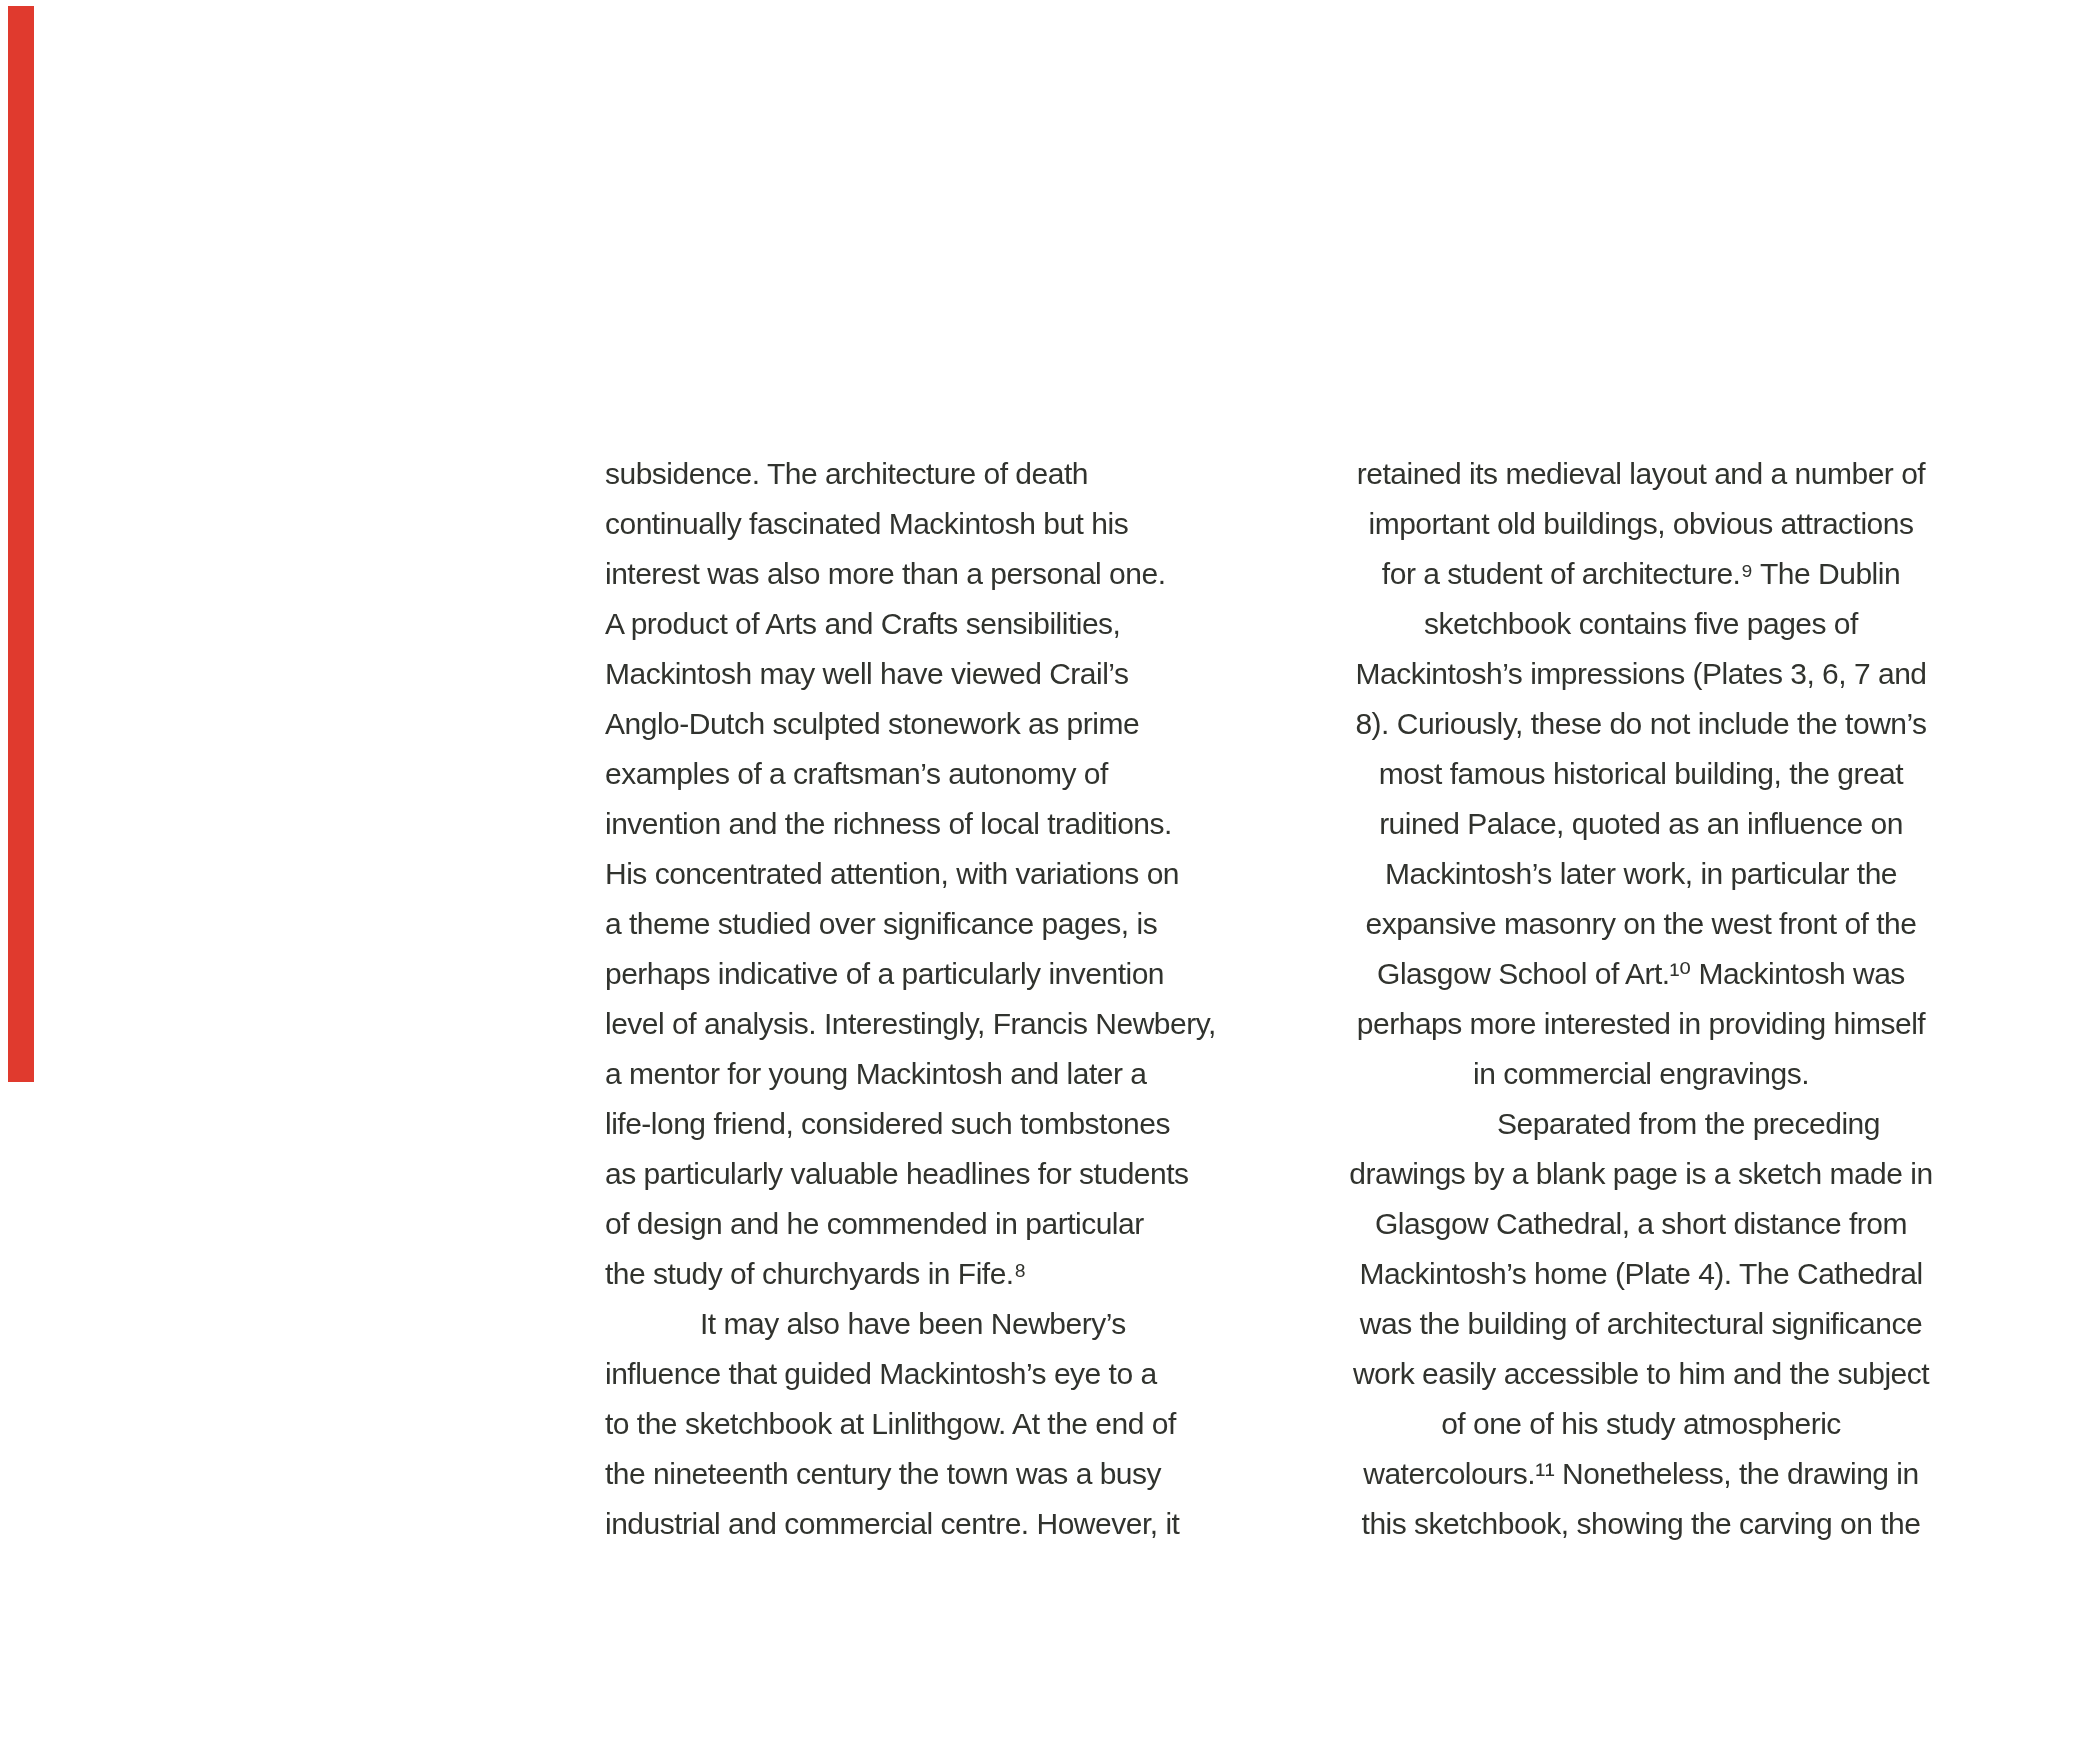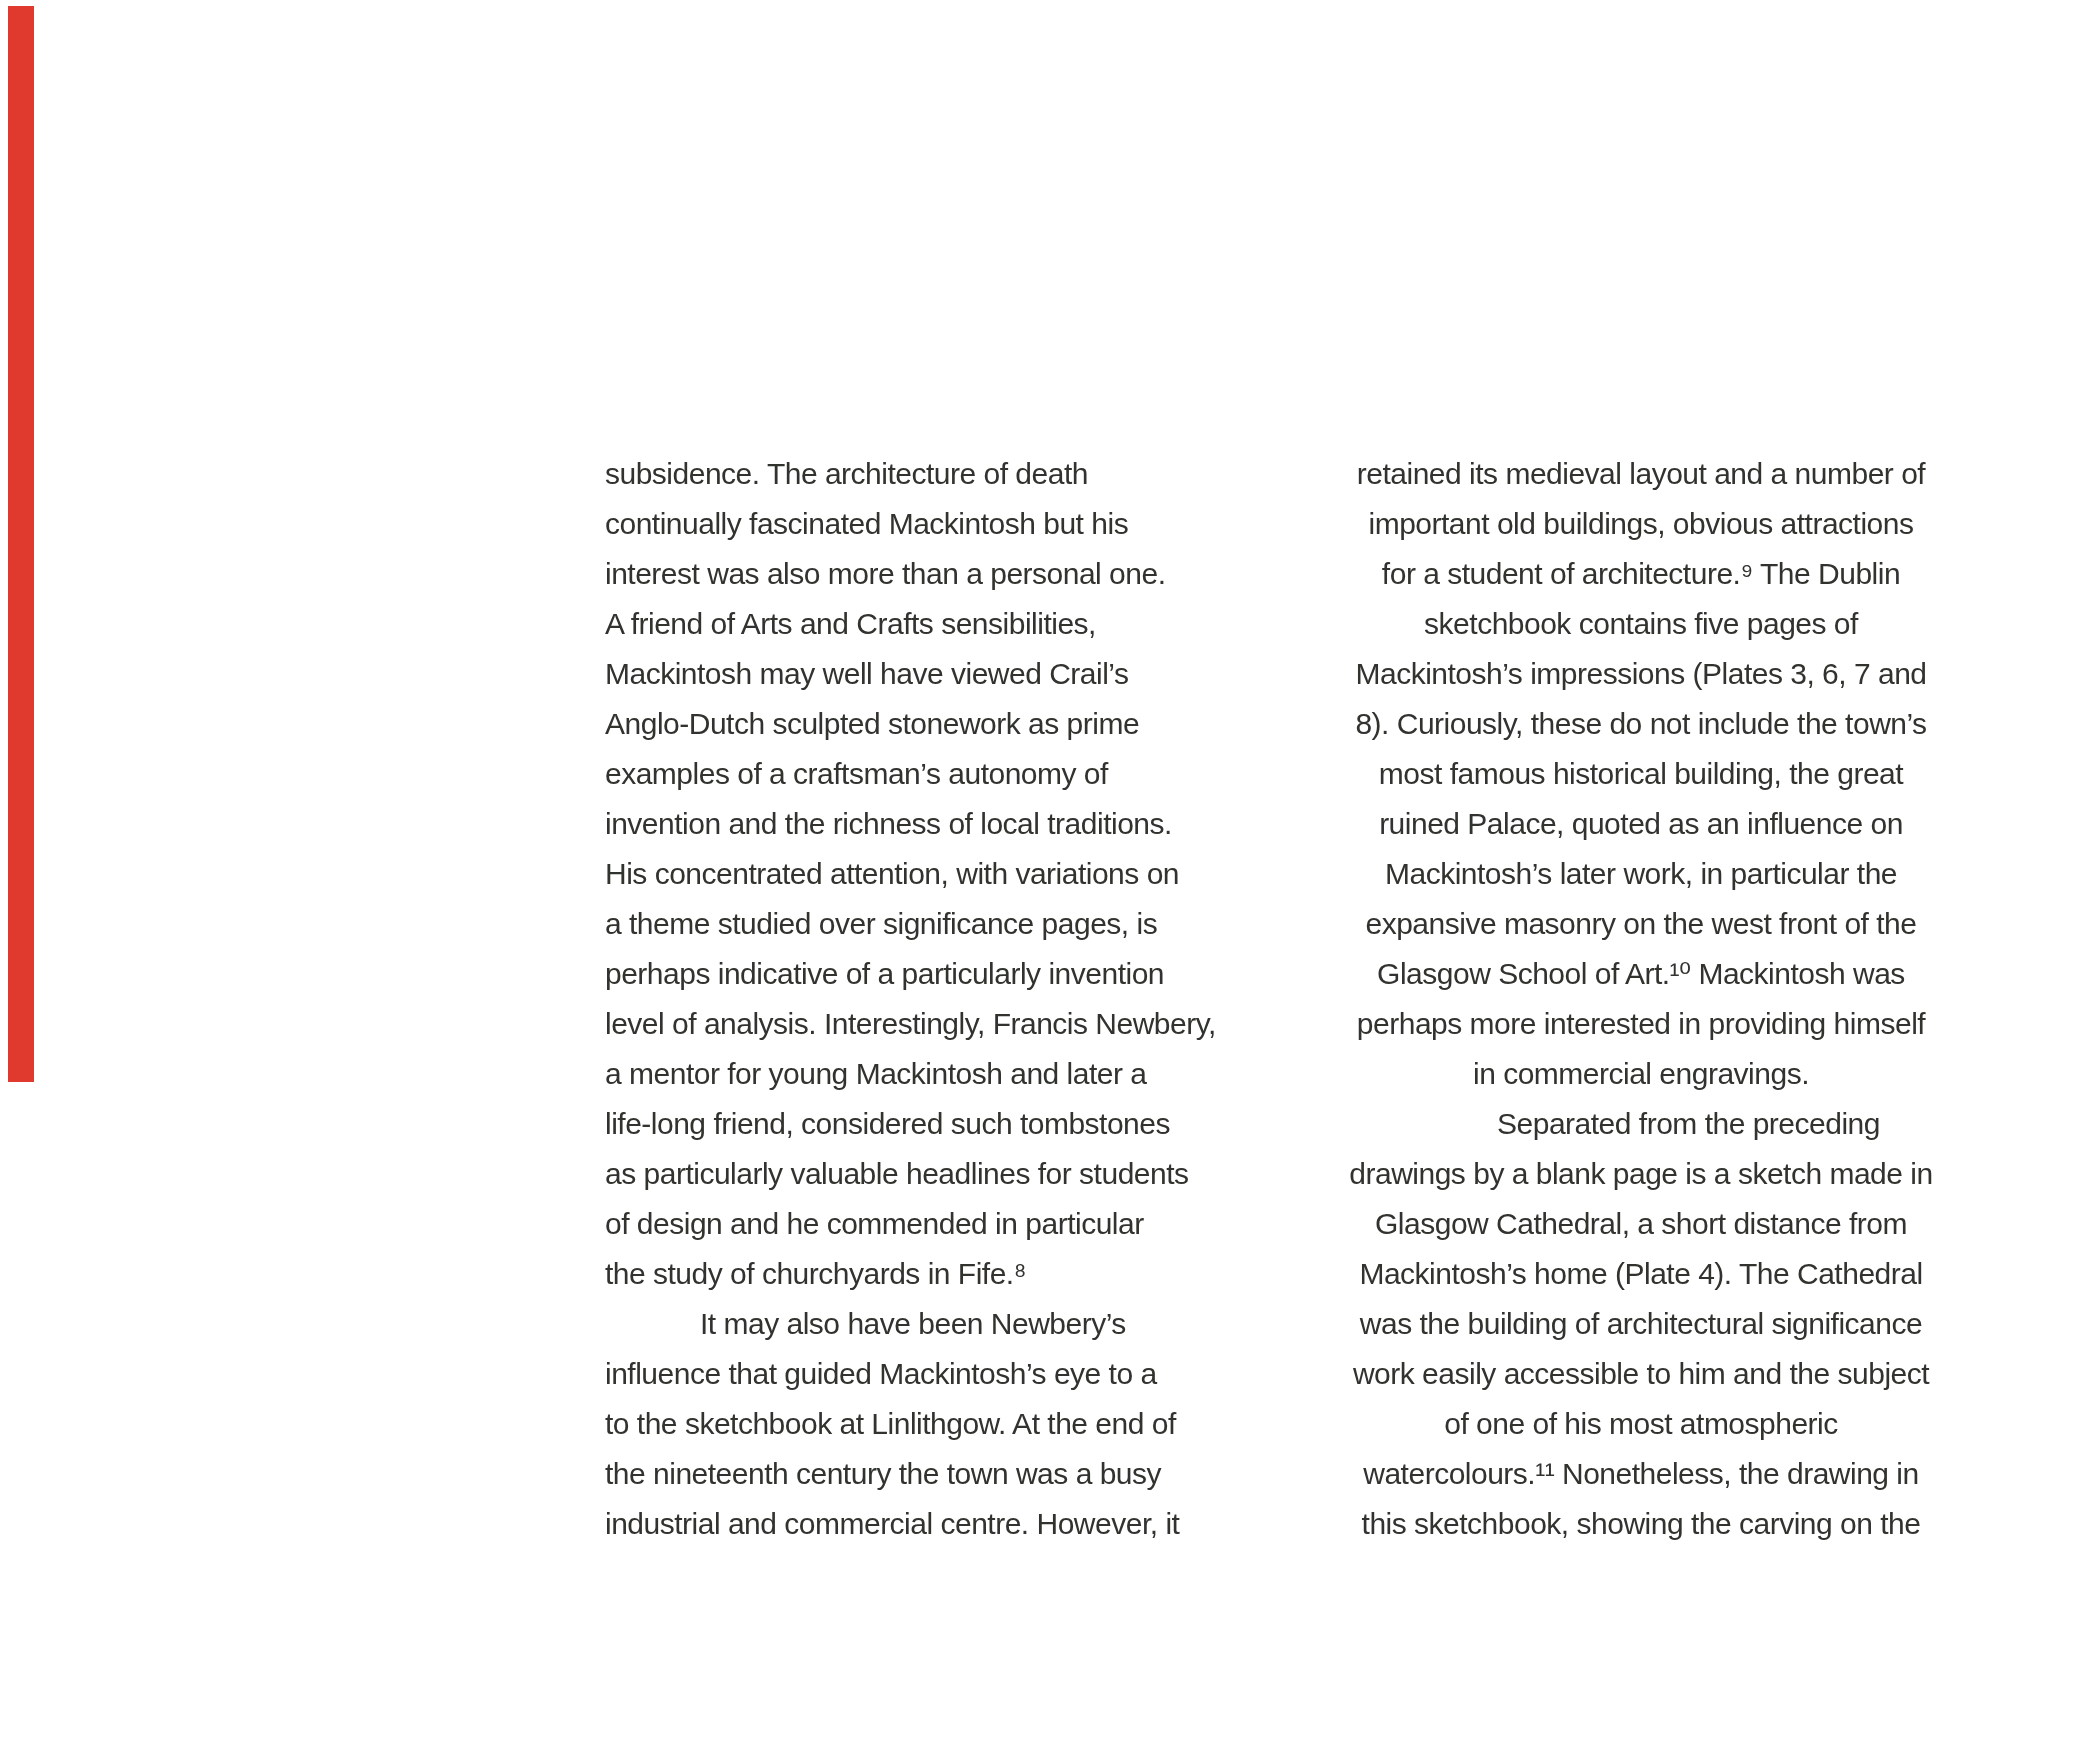--- a/index.html
+++ b/index.html
@@ -55,21 +55,21 @@
 <body>
 
 <div class="page" style="background: rgb(255, 255, 255);">
 
   <div class="accent-stripe" style="background: rgb(224, 58, 46);"></div>
 
   <div class="text-column left">
       <div class="line">subsidence. The architecture of death</div>
       <div class="line">continually fascinated Mackintosh but his</div>
       <div class="line">interest was also more than a personal one.</div>
-      <div class="line">A friend of Arts and Crafts sensibilities,</div>
+      <div class="line">A product of Arts and Crafts sensibilities,</div>
       <div class="line">Mackintosh may well have viewed Crail’s</div>
       <div class="line">Anglo-Dutch sculpted stonework as prime</div>
       <div class="line">examples of a craftsman’s autonomy of</div>
       <div class="line">invention and the richness of local traditions.</div>
       <div class="line">His concentrated attention, with variations on</div>
       <div class="line">a theme studied over significance pages, is</div>
       <div class="line">perhaps indicative of a particularly invention</div>
       <div class="line">level of analysis. Interestingly, Francis Newbery,</div>
       <div class="line">a mentor for young Mackintosh and later a</div>
       <div class="line">life-long friend, considered such tombstones</div>
@@ -96,21 +96,21 @@
       <div class="line">expansive masonry on the west front of the</div>
       <div class="line">Glasgow School of Art.¹⁰ Mackintosh was</div>
       <div class="line">perhaps more interested in providing himself</div>
       <div class="line">in commercial engravings.</div>
       <div class="line indent">Separated from the preceding</div>
       <div class="line">drawings by a blank page is a sketch made in</div>
       <div class="line">Glasgow Cathedral, a short distance from</div>
       <div class="line">Mackintosh’s home (Plate 4). The Cathedral</div>
       <div class="line">was the building of architectural significance</div>
       <div class="line">work easily accessible to him and the subject</div>
-      <div class="line">of one of his most atmospheric</div>
+      <div class="line">of one of his study atmospheric</div>
       <div class="line">watercolours.¹¹ Nonetheless, the drawing in</div>
       <div class="line">this sketchbook, showing the carving on the</div>
     </div>
 
   <div class="page-number">15</div>
 
 </div>
 
 
 </body></html>

